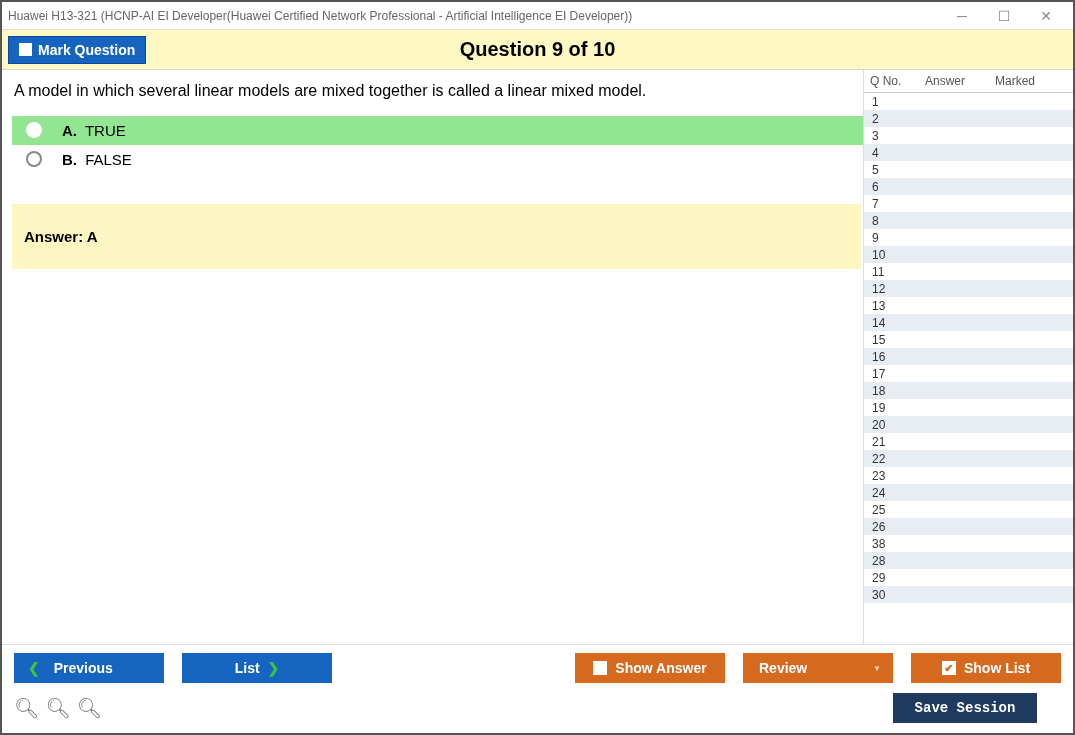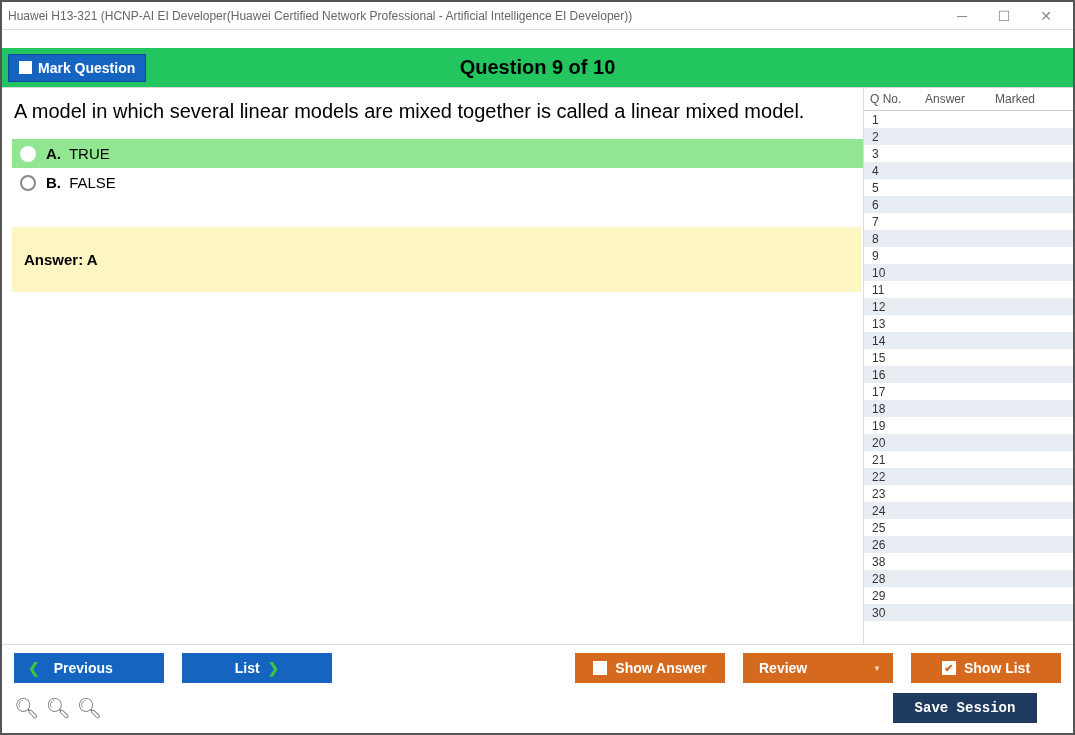--- a/index.html
+++ b/index.html
@@ -2,28 +2,28 @@
 <html><head>
 <meta charset="utf-8">
 <style>
   * { box-sizing: border-box; margin: 0; padding: 0; }
   body { font-family: Arial, sans-serif; background: #fff; font-size: 13px; color: #000; }
   .window { width: 1075px; height: 735px; border: 2px solid #555; position: relative; display: flex; flex-direction: column; background: #fff; }
   .titlebar { height: 28px; display: flex; align-items: center; padding: 0 6px; color: #666; font-size: 12px; border-bottom: 1px solid #ddd; background: #fff; }
   .titlebar-title { flex: 1; }
   .win-controls { display: flex; gap: 0; }
   .win-btn { width: 42px; height: 24px; display: flex; align-items: center; justify-content: center; color: #888; font-size: 14px; }
-  .header-bar { height: 40px; background: #22c55e; border-bottom: 1px solid #d8d8d8; display: flex; align-items: center; padding: 0 6px; position: relative; margin-top: 18px; }
+  .header-bar { height: 40px; background: #fef9c3; border-bottom: 1px solid #d8d8d8; display: flex; align-items: center; padding: 0 6px; position: relative; }
   .mark-btn { background: #1565c0; color: #fff; font-weight: bold; padding: 5px 10px; display: flex; align-items: center; gap: 6px; font-size: 14px; border: 1px solid #0d47a1; }
   .mark-check { width: 13px; height: 13px; background: #fff; display: inline-block; }
   .q-title { position: absolute; left: 50%; transform: translateX(-50%); font-size: 20px; font-weight: bold; }
   .content-row { flex: 1; display: flex; overflow: hidden; }
   .question-area { flex: 1; padding: 12px 0 0 10px; overflow: auto; }
-  .question-text { font-size: 20px; margin-bottom: 16px; padding-left: 2px; }
-  .opt { display: flex; align-items: center; gap: 10px; padding: 6px 8px; font-size: 15px; }
+  .question-text { font-size: 16px; margin-bottom: 16px; padding-left: 2px; }
+  .opt { display: flex; gap: 20px; padding: 6px 14px; font-size: 15px; }
   .opt.correct { background: #92e692; }
   .radio { width: 16px; height: 16px; border: 2px solid #888; border-radius: 50%; background: #fff; flex-shrink: 0; }
   .opt.correct .radio { border-color: #fff; }
   .opt b { margin-right: 4px; }
   .answer-box { background: #fdf6c3; padding: 24px 12px; margin-top: 30px; font-size: 15px; font-weight: bold; margin-right: 2px;}
   .side-panel { width: 210px; border-left: 1px solid #ddd; display: flex; flex-direction: column; font-size: 12px; }
   .side-head { display: flex; background: #fff; border-bottom: 1px solid #ccc; color: #555; font-size: 12px;}
   .side-head div { padding: 4px 6px; }
   .col-qno { width: 55px; }
   .col-ans { width: 70px; }

